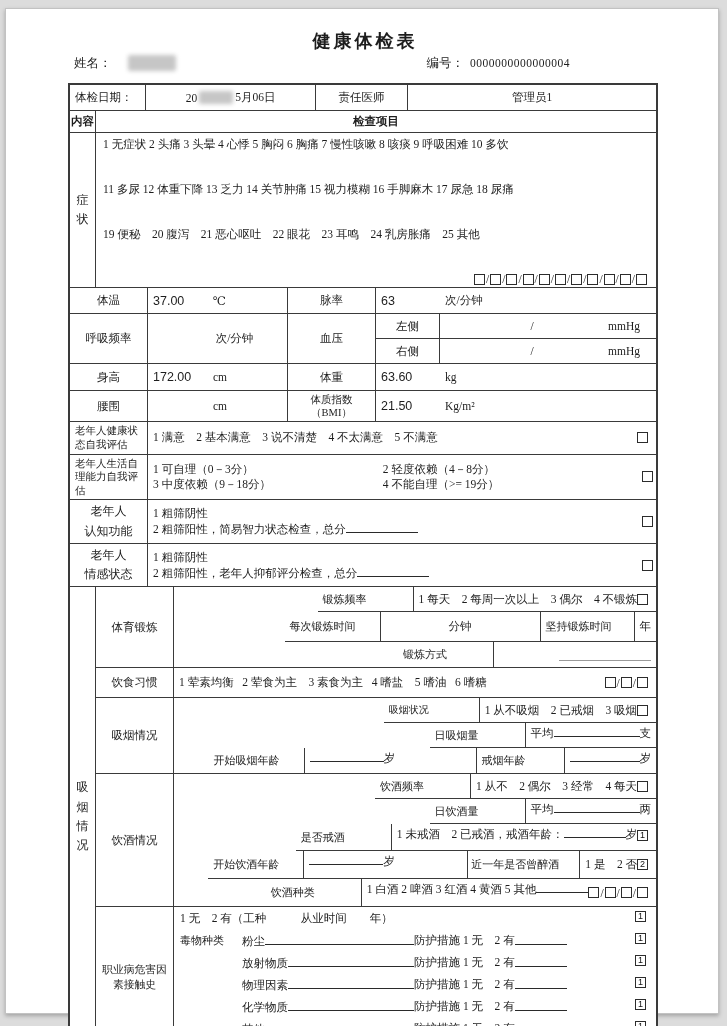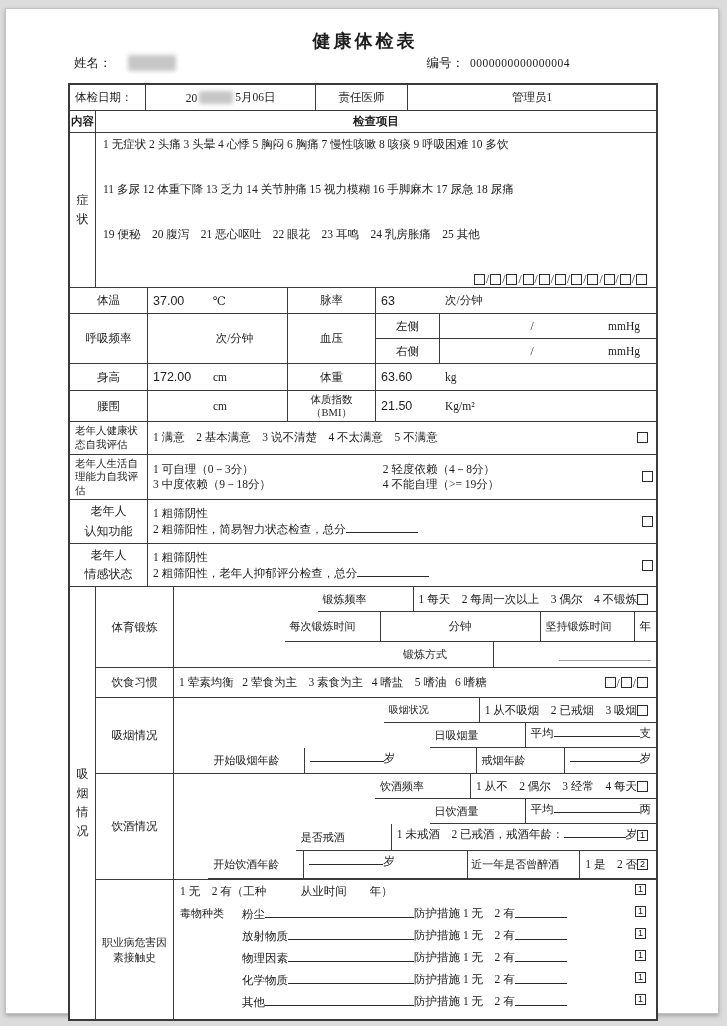--- a/index.html
+++ b/index.html
@@ -438,20 +438,32 @@
                   <div class="c" style="width:112px;font-size:11px;padding:2px 3px">
                       <span>近一年是否曾醉酒</span>
                     </div>
                   <div class="c grow nob">
                     <span class="pre">1 是    2 否</span>
                     <span class="cbwrap">
                         <span class="cb cbv">2</span>
                       </span>
                   </div>
                 </div>
+                <div class="r last" style="min-height:27px">
+                  <div class="c w-sub" style="font-size:11px">
+                      <span>饮酒种类</span>
+                    </div>
+                  <div class="c grow nob" style="align-items:baseline">
+                    <span class="pre">1 白酒 2 啤酒 3 红酒 4 黄酒 5 其他</span>
+                    <span class="ul" style="width:52px"></span>
+                    <span class="cbwrap" style="align-self:center">
+                        <span class="cbgroup"><span class="cb"></span>/<span class="cb"></span>/<span class="cb"></span>/<span class="cb"></span></span>
+                      </span>
+                  </div>
+                </div>
               </div>
             </div>
 
             <div class="grprow last">
               <div class="glab glab-occ">职业病危害因素接触史</div>
               <div class="occ-body">
                 <div class="occ-line">
                   <span class="pre">1 无    2 有（工种            从业时间        年）</span>
                   <span class="cbwrap">
                       <span class="cb cbv">1</span>

